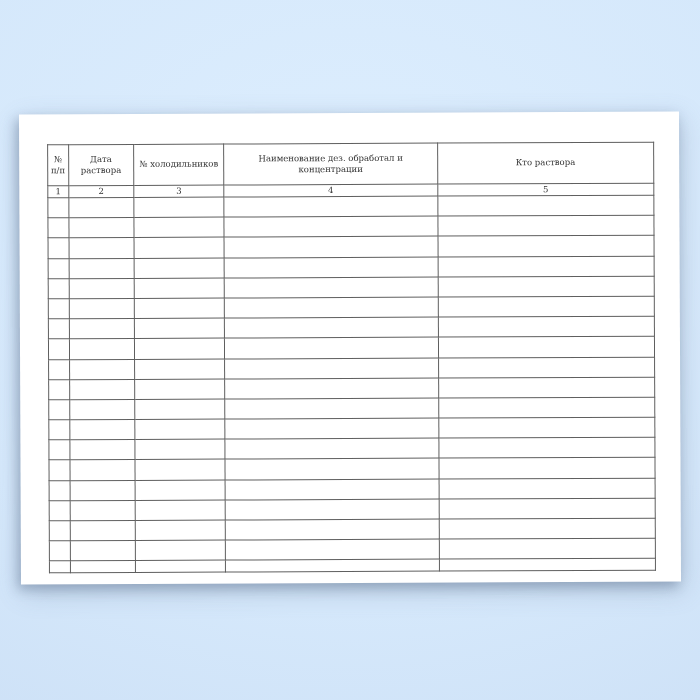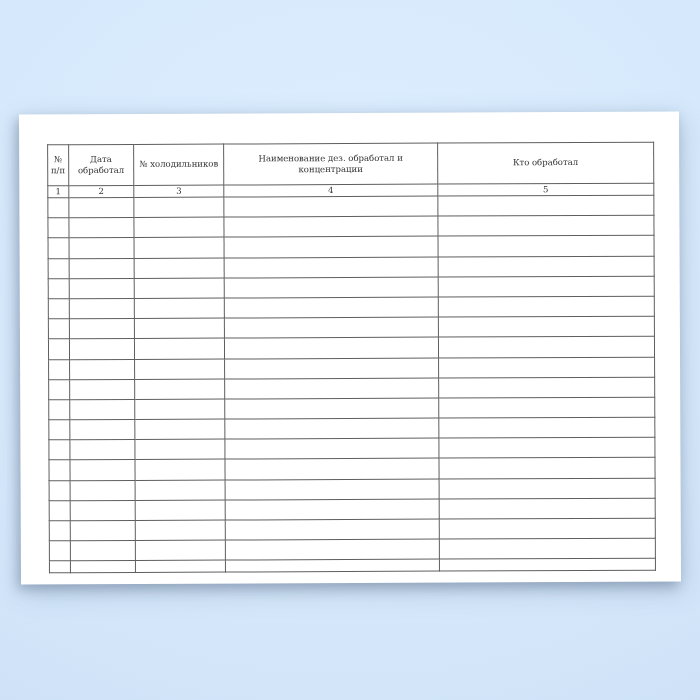--- a/index.html
+++ b/index.html
@@ -59,24 +59,24 @@
           <col style="width: 10.8%;">
           <col style="width: 14.9%;">
           <col style="width: 35.2%;">
           <col style="width: 35.7%;">
         </colgroup>
       <thead>
         <tr class="header-row" id="headerRow">
             <th style="border: 1px solid rgb(95, 95, 95);">№
 п/п</th>
             <th style="border: 1px solid rgb(95, 95, 95);">Дата
-обработал</th>
+раствора</th>
             <th style="border: 1px solid rgb(95, 95, 95);">№ холодильников</th>
             <th style="border: 1px solid rgb(95, 95, 95);">Наименование дез. обработал и концентрации</th>
-            <th style="border: 1px solid rgb(95, 95, 95);">Кто обработал</th>
+            <th style="border: 1px solid rgb(95, 95, 95);">Кто раствора</th>
           </tr>
         <tr class="index-row" id="indexRow">
             <td style="border: 1px solid rgb(95, 95, 95);">1</td>
             <td style="border: 1px solid rgb(95, 95, 95);">2</td>
             <td style="border: 1px solid rgb(95, 95, 95);">3</td>
             <td style="border: 1px solid rgb(95, 95, 95);">4</td>
             <td style="border: 1px solid rgb(95, 95, 95);">5</td>
           </tr>
       </thead>
       <tbody id="bodyRows">

